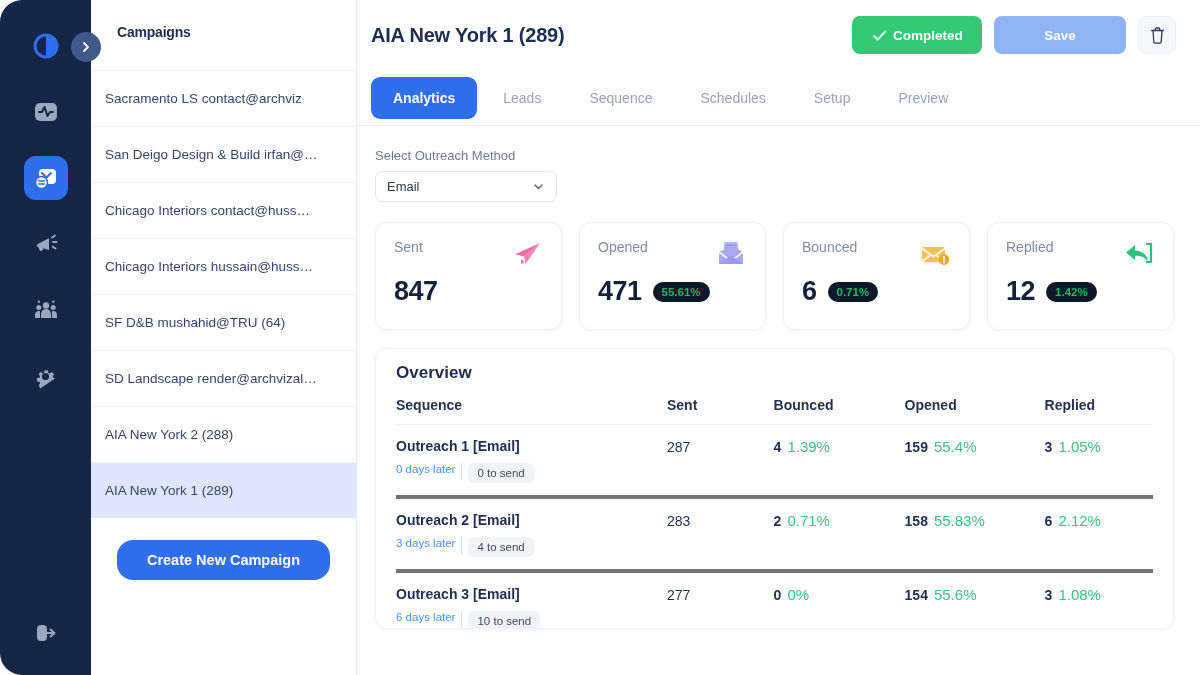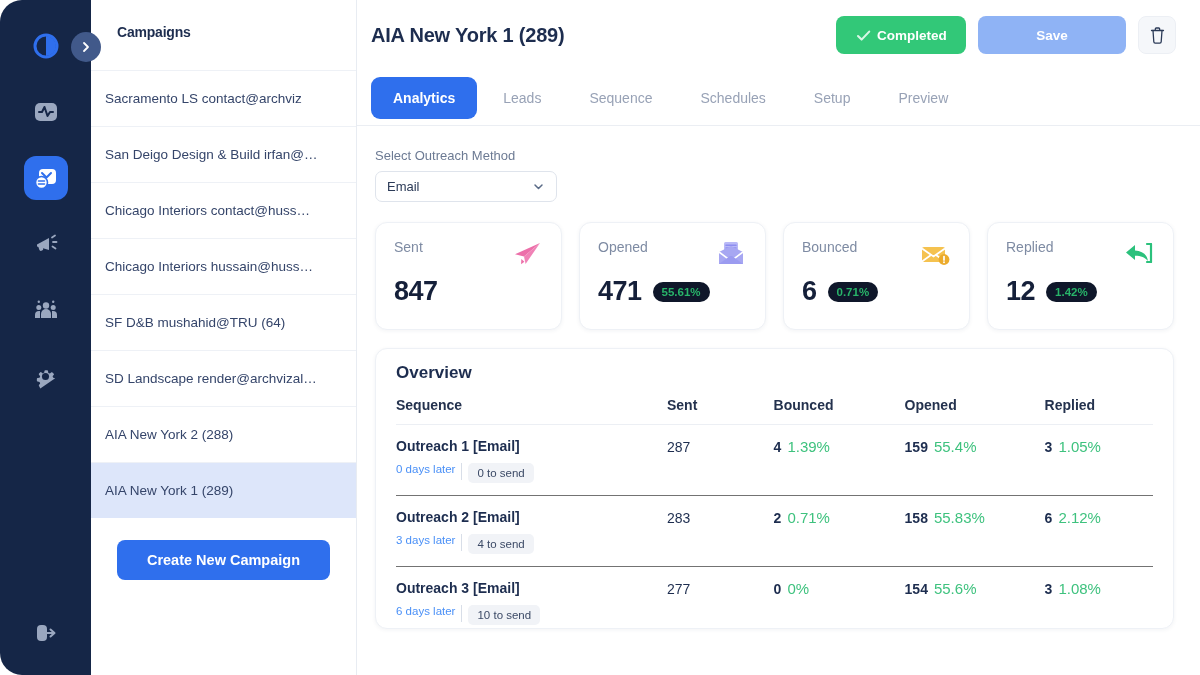--- a/index.html
+++ b/index.html
@@ -78,21 +78,21 @@
     white-space: nowrap;
     overflow: hidden;
     text-align: right;
   }
   .camp-item.selected { background: #dde6fa; }
   .camp-item span { overflow: hidden; text-overflow: ellipsis; }
   .create-wrap { padding: 22px 26px 0 26px; }
   .create-btn {
     width: 100%; height: 40px;
     background: #2f6fed;
-    border: none; border-radius: 8px;
+    border: none; border-radius: 16px;
     color: #fff; font-size: 14.5px; font-weight: bold;
     font-family: "Liberation Sans", sans-serif;
     cursor: pointer;
   }
 
   
   .main {
     flex: 1 1 auto;
     display: flex; flex-direction: column;
     background: #ffffff;
@@ -112,21 +112,21 @@
   .hdr-spacer { flex: 1 1 auto; }
   .btn-completed {
     height: 38px; min-width: 130px;
     background: #32c878; border: none; border-radius: 8px;
     color: #fff; font-size: 13.5px; font-weight: bold;
     display: flex; align-items: center; justify-content: center; gap: 5px;
     cursor: pointer; padding: 0 16px;
     font-family: "Liberation Sans", sans-serif;
   }
   .btn-save {
-    height: 38px; width: 148px; margin-left: 12px;
+    height: 38px; width: 132px; margin-left: 12px;
     background: #8fb3f5; border: none; border-radius: 8px;
     color: #fff; font-size: 13.5px; font-weight: bold;
     cursor: pointer;
     font-family: "Liberation Sans", sans-serif;
   }
   .btn-trash {
     height: 38px; width: 38px; margin-left: 12px;
     background: #f5f7fa; border: 1px solid #eceff4; border-radius: 8px;
     display: flex; align-items: center; justify-content: center;
     cursor: pointer;
@@ -202,21 +202,21 @@
   .row { display: flex; align-items: flex-start; }
   .c-seq  { width: 300px; }
   .c-sent { width: 118px; }
   .c-bnc  { width: 145px; }
   .c-opn  { width: 155px; }
   .c-rep  { width: 120px; }
 
   .thead { padding-bottom: 11px; border-bottom: 1px solid #eceff4; }
   .th { font-size: 14px; font-weight: bold; color: #24324e; }
 
-  .trow { padding: 13px 0 12px 0; border-bottom: 1px solid #737373; }
+  .trow { padding: 13px 0 12px 0; border-bottom: 4px solid #737373; }
   .trow:last-child { border-bottom: none; }
   .seq-name { font-size: 14px; font-weight: bold; color: #1d2d4f; margin-bottom: 9px; }
   .seq-meta { display: flex; align-items: flex-start; gap: 6px; }
   .meta-days { font-size: 11.5px; color: #4a90f7; }
   .meta-div { width: 1px; height: 17px; background: #d8dee8; }
   .meta-send {
     font-size: 11.5px; color: #3c4a66;
     background: #f1f3f7; border-radius: 5px;
     padding: 4px 9px;
   }

